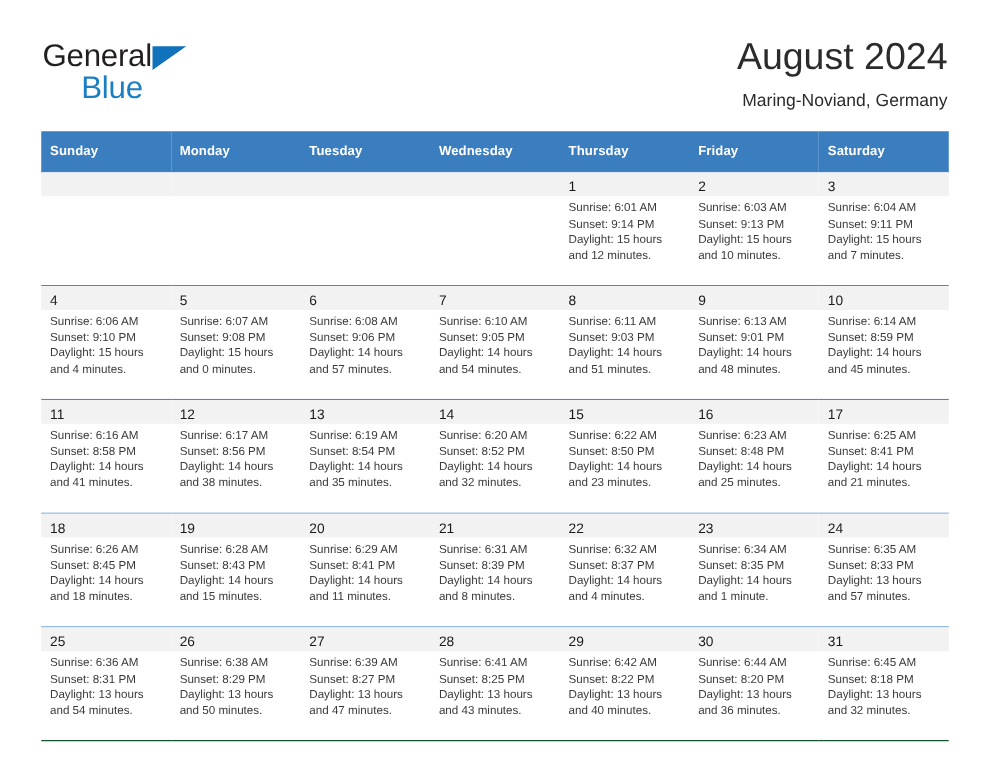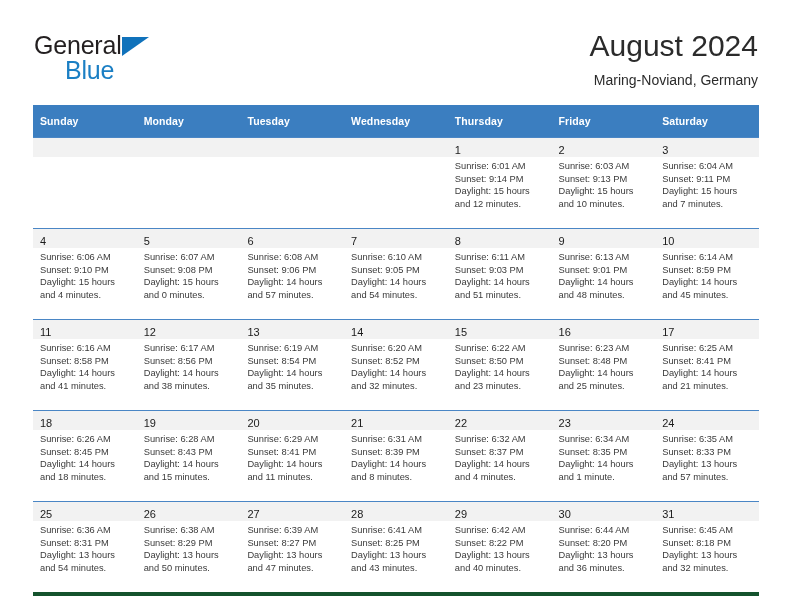--- a/index.html
+++ b/index.html
@@ -120,21 +120,21 @@
 
   .week-row td {
     vertical-align: top;
     padding: 0;
     border: none;
     border-top: 1px solid #4a86c5;
     height: 90px;
     background: #ffffff;
   }
   .week-row.last td {
-    border-bottom: 4px solid #14532d;
+    border-bottom: 1px solid #14532d;
   }
   .cell {
     position: relative;
     height: 90px;
     box-sizing: border-box;
     background: #ffffff;
   }
   .cell.filled .daynum-band {
     background: #f2f2f2;
   }

